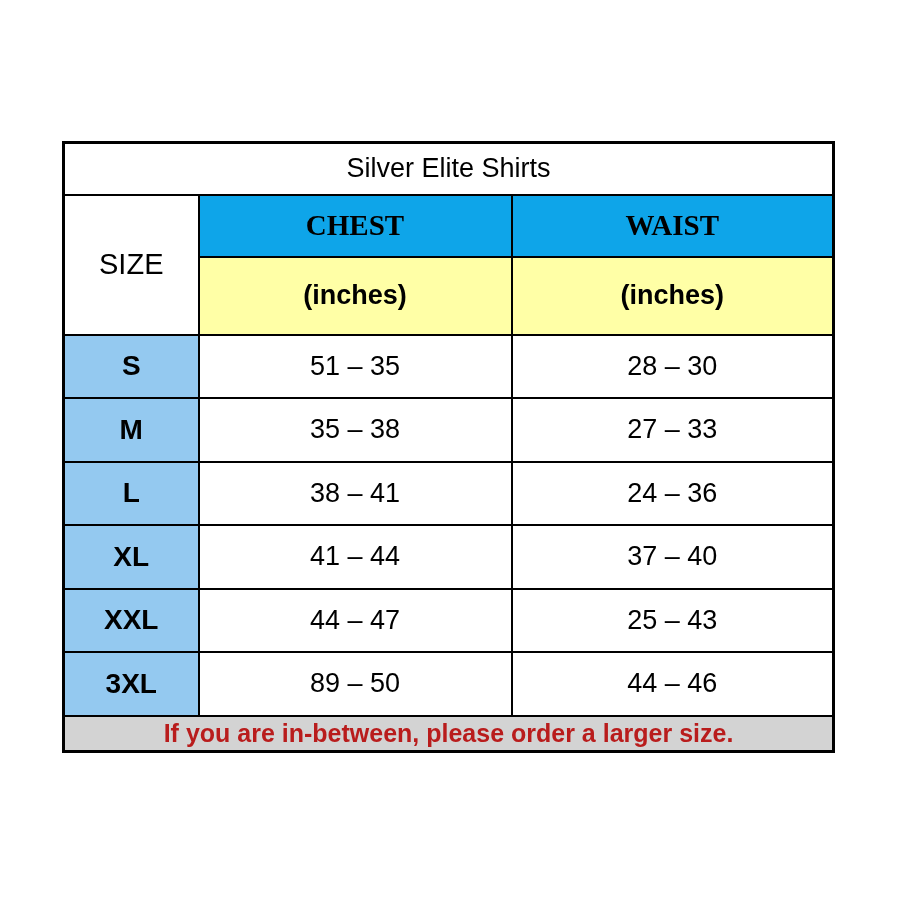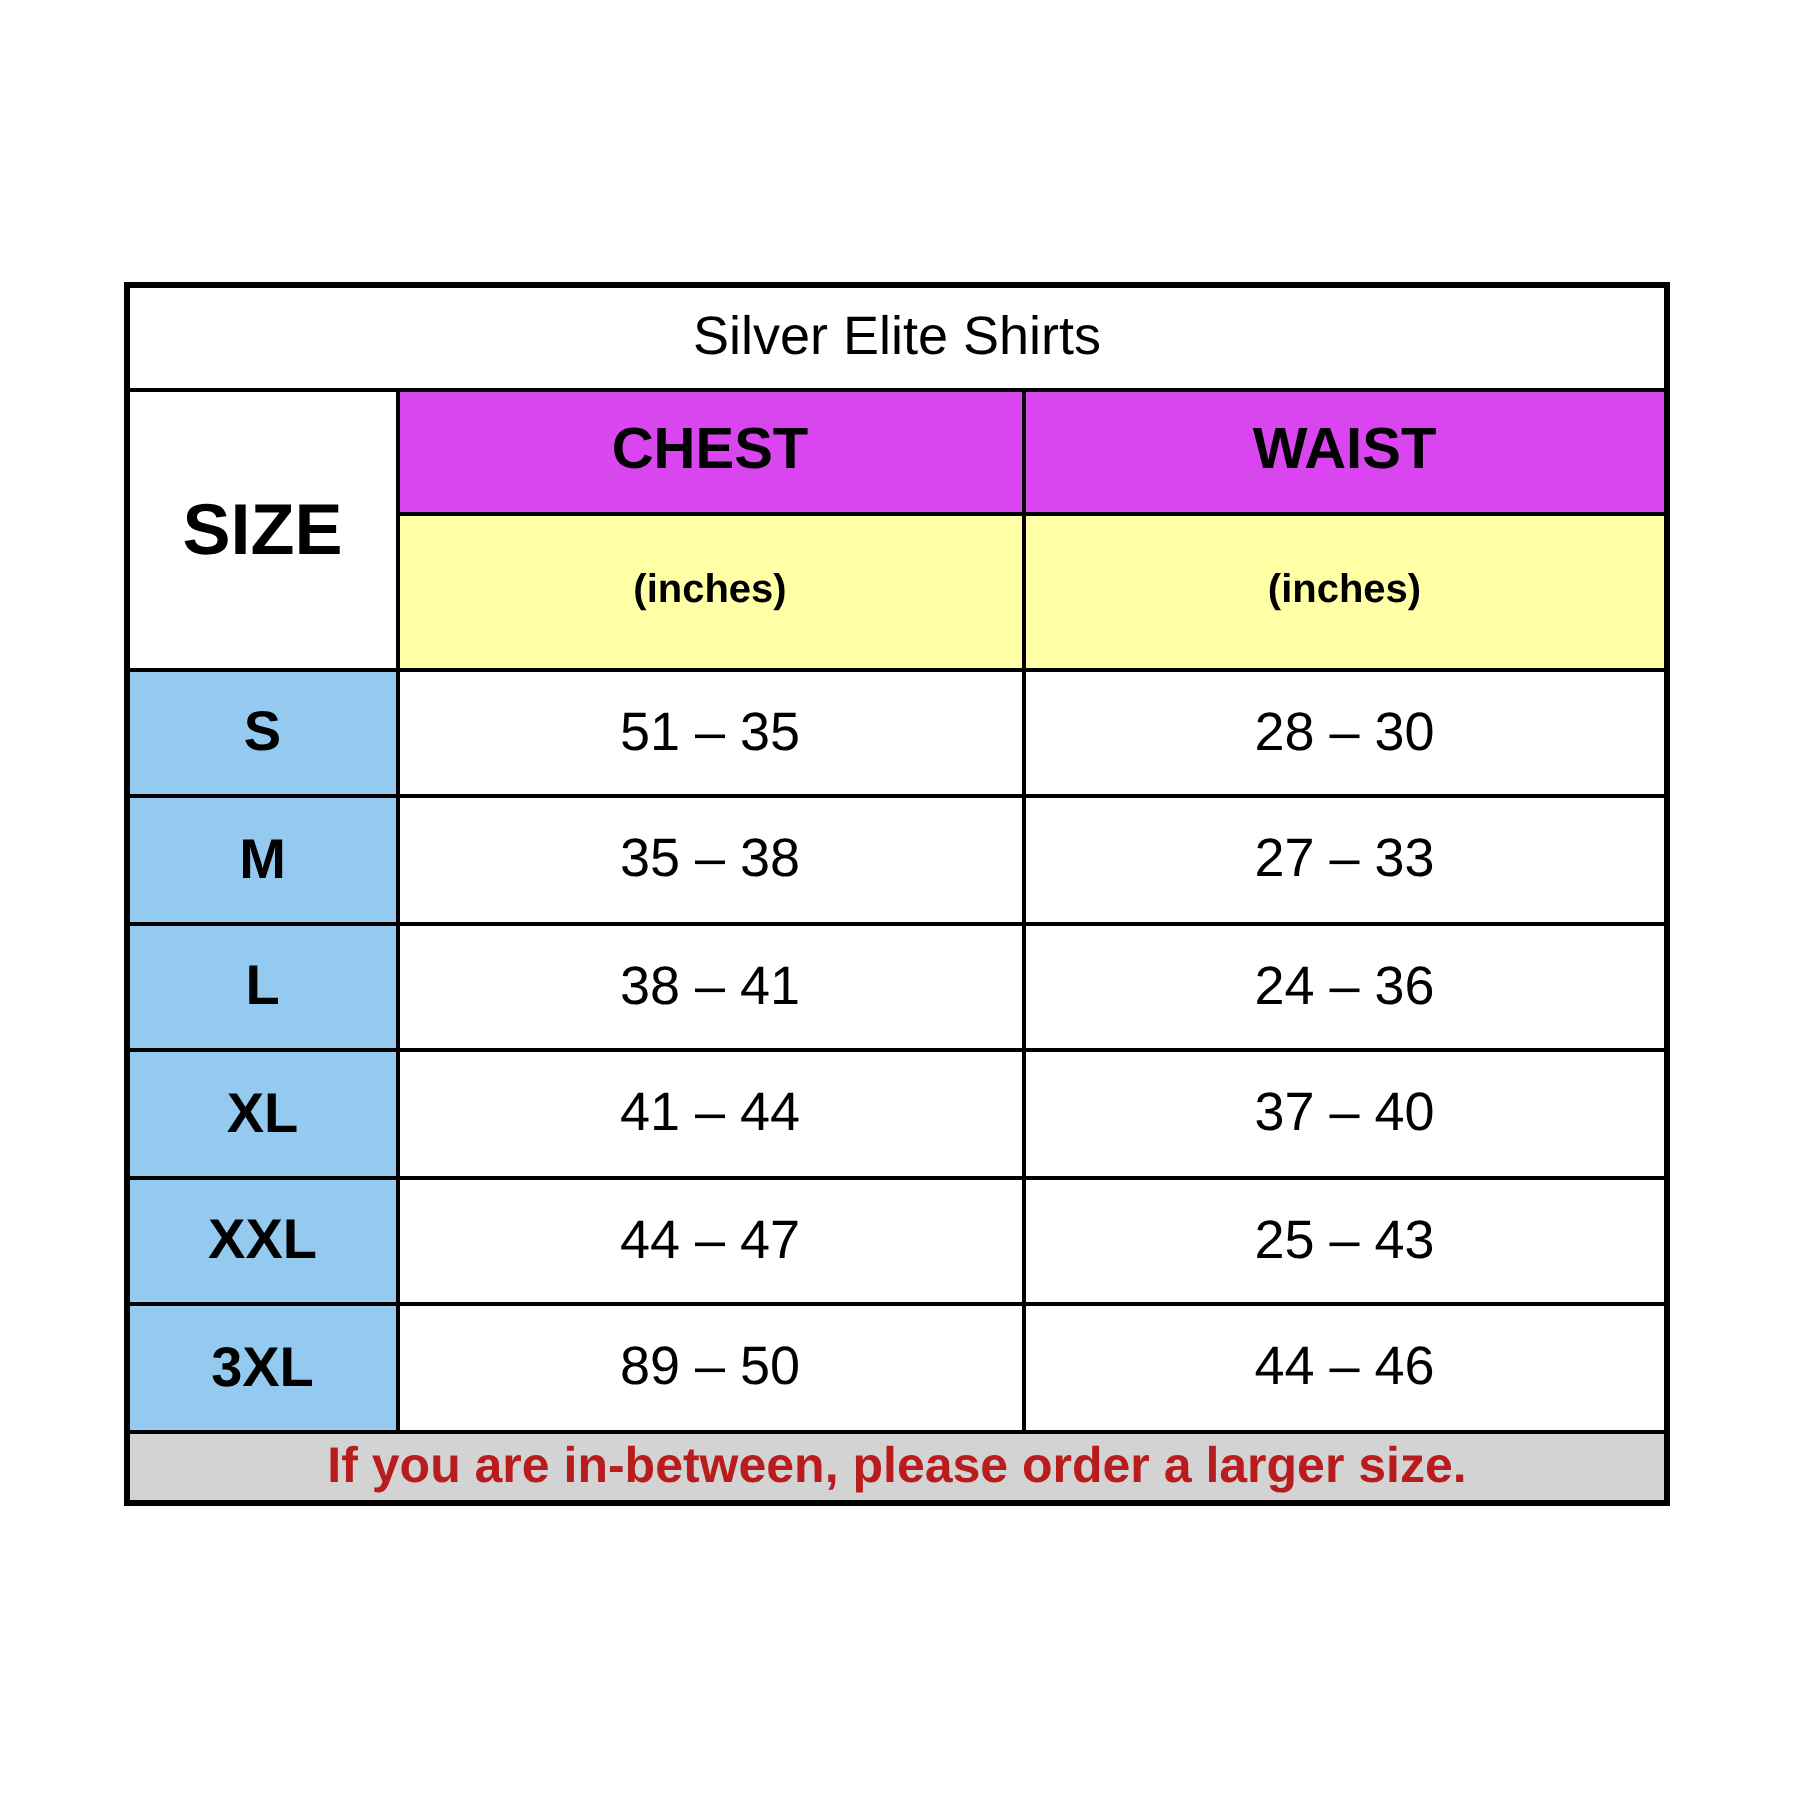--- a/index.html
+++ b/index.html
@@ -35,33 +35,34 @@
     overflow: hidden;
   }
   .title-cell {
     height: 52px;
     font-size: 27px;
     font-weight: 400;
     background: #ffffff;
   }
   .size-head-cell {
     background: #ffffff;
-    font-weight: bold;
-    font-size: 36px;
+    font-weight: normal;
+    font-size: 29px;
   }
   .col-head-cell {
-    background: #d946ef;
+    background: #0ea5e9;
     font-weight: bold;
     font-size: 29px;
     height: 62px;
+    font-family: Liberation Serif, serif;
   }
   .unit-head-cell {
     background: #FFFFA6;
     font-weight: bold;
-    font-size: 20px;
+    font-size: 27px;
     height: 78px;
   }
   .size-cell {
     background: #94C9F0;
     font-weight: bold;
     font-size: 28px;
     height: 63.5px;
   }
   .value-cell {
     background: #ffffff;

